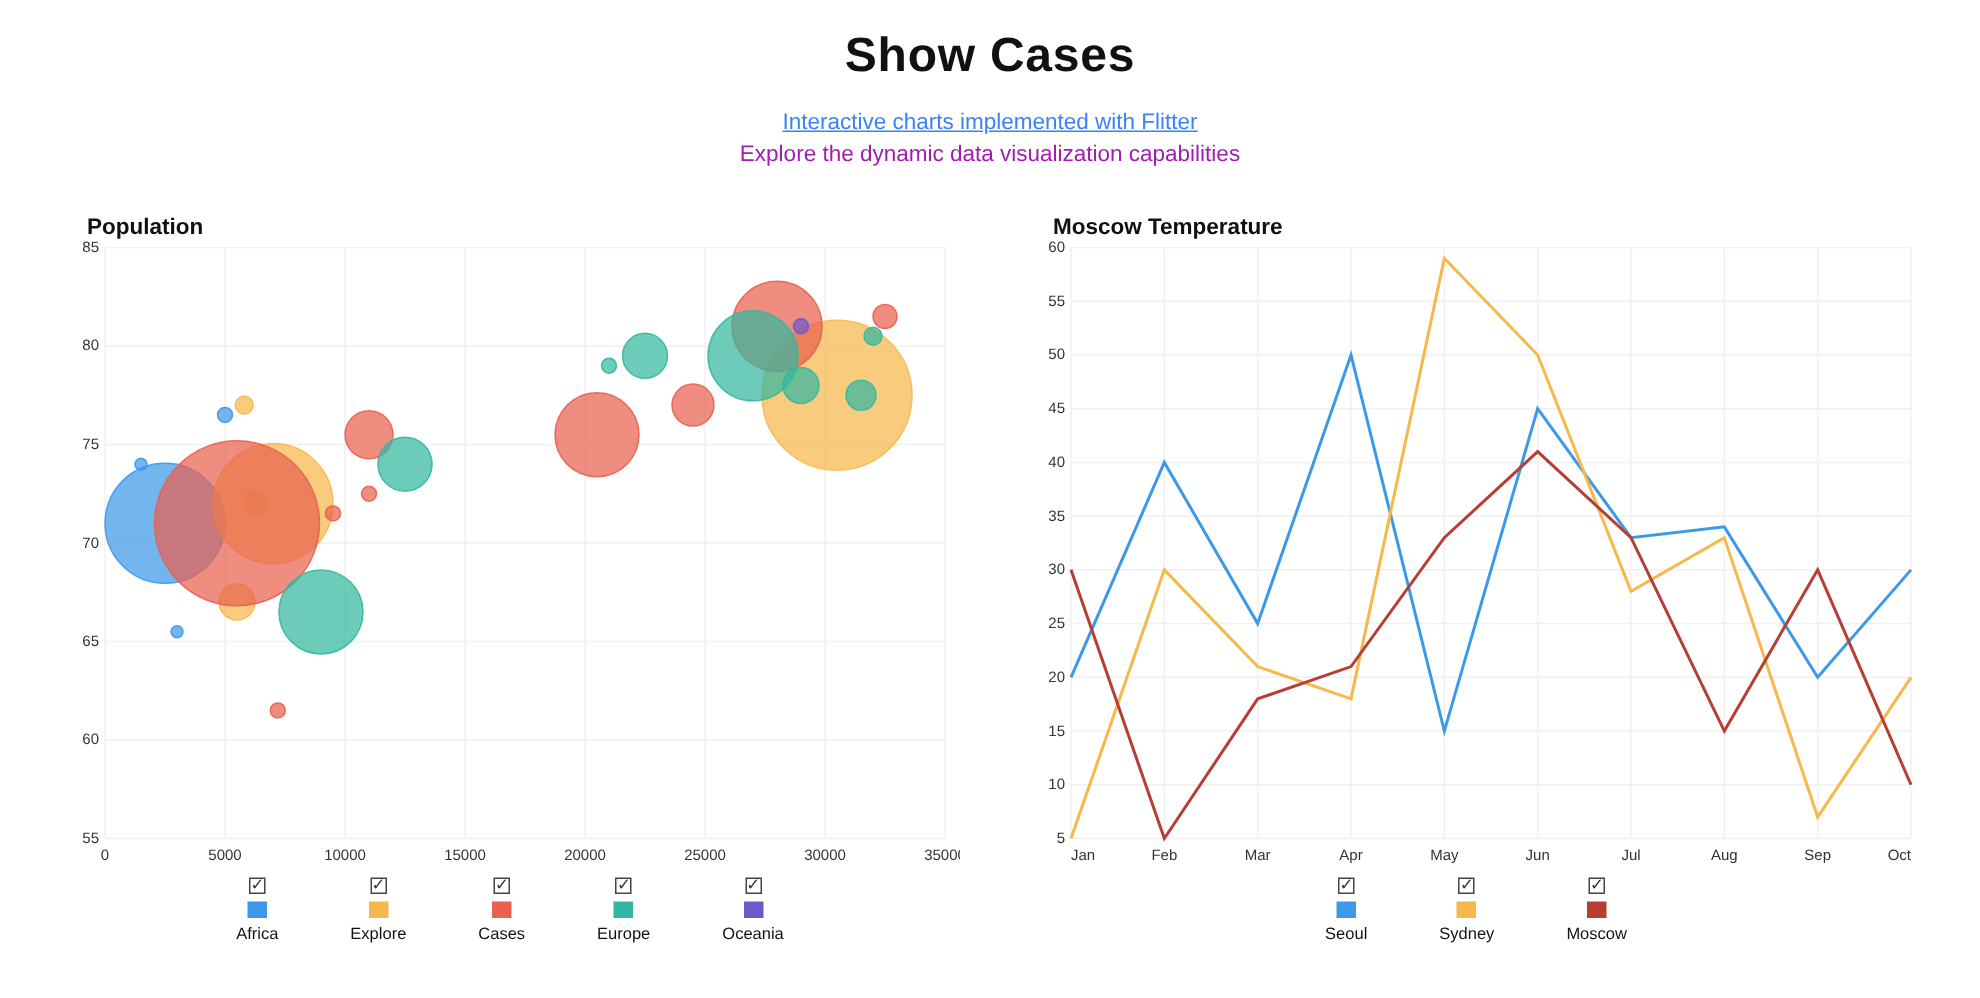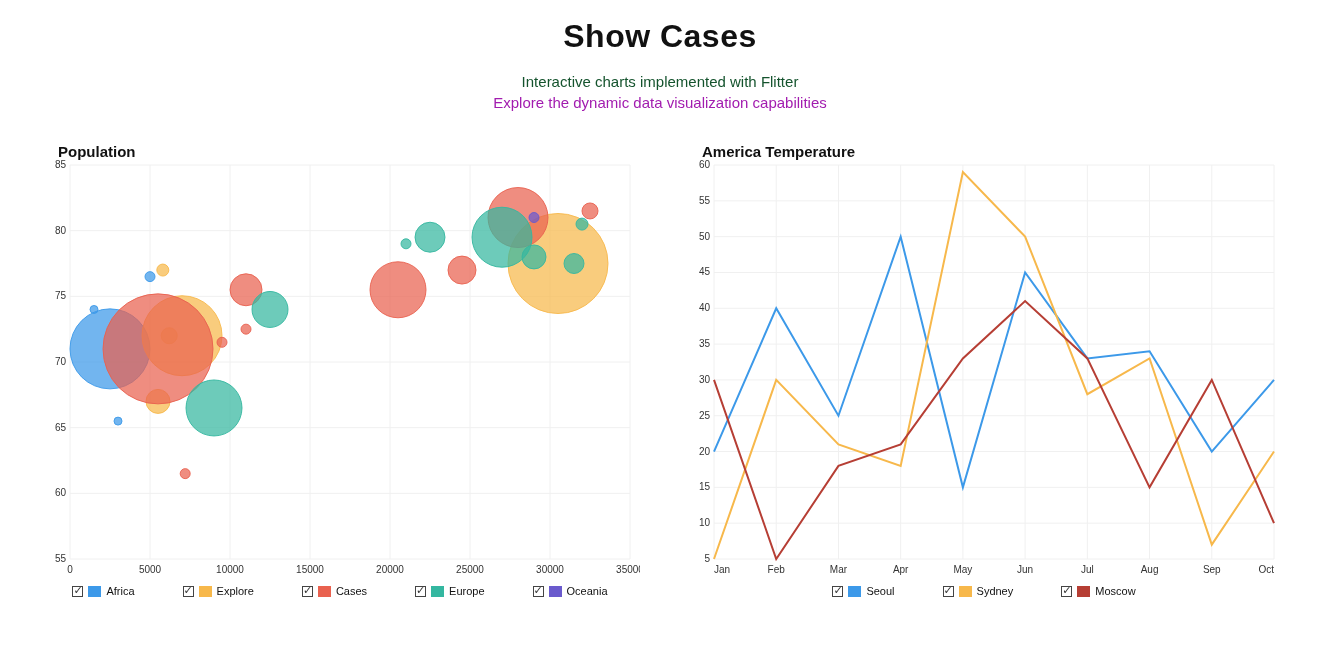--- a/index.html
+++ b/index.html
@@ -2,27 +2,27 @@
 <html><head>
 <meta charset="utf-8">
 <style>
   * { box-sizing: border-box; margin:0; padding:0; }
   body {
     font-family: -apple-system, BlinkMacSystemFont, "Segoe UI", Arial, sans-serif;
     background:#fff; color:#111; width:1320px; height:665px; overflow:hidden;
   }
   .header { text-align:center; padding-top:18px; }
   .title { font-size:32px; font-weight:800; letter-spacing:0.5px; }
-  .subtitle { font-size:15px; color:#14532d; margin-top:18px; }
+  .subtitle { font-size:15px; color:#3b82f6; margin-top:18px;text-decoration:underline; }
   .subtitle2 { font-size:15px; color:#a21caf; margin-top:4px; }
   .charts { display:flex; padding:38px 56px 0 40px; gap:44px; }
   .chart { flex:1 1 0; position:relative; }
   .chart-title { font-size:15px; font-weight:600; position:absolute; top:-6px; left:18px; }
   .legend { margin-top:6px; text-align:center; font-size:11px; white-space:nowrap; }
-  .legend-item { display:inline-flex; align-items:center; gap:5px; margin:0 24px; cursor:pointer; }
+  .legend-item { display:inline-flex; align-items:center; gap:5px; margin:0 24px; cursor:pointer;flex-direction:column; }
   .legend-check { display:inline-block; width:11px; height:11px; border:1px solid #444; position:relative; }
   .legend-check::after { content:"✓"; position:absolute; top:-3px; left:0; font-size:11px; color:#333; }
   .legend-swatch { display:inline-block; width:13px; height:11px; }
   svg { display:block; }
   .axis-label { font-size:10px; fill:#333; }
   .grid line { stroke:#f0f0f0; stroke-width:1; }
   .series { fill:none; stroke-width:2; }
 </style>
 </head>
 <body>
@@ -115,21 +115,21 @@
           <span class="legend-swatch" style="background: rgb(52, 183, 160);"></span>
           <span>Europe</span>
         </span><span class="legend-item">
           <span class="legend-check"></span>
           <span class="legend-swatch" style="background: rgb(106, 90, 205);"></span>
           <span>Oceania</span>
         </span></div>
   </div>
 
   <div class="chart">
-    <div class="chart-title">America Temperature</div>
+    <div class="chart-title">Moscow Temperature</div>
     <svg id="temp-svg" width="600" height="430">
         <g class="grid">
           <line x1="30" y1="16" x2="30" y2="410"></line>
           <line x1="92.22222222222223" y1="16" x2="92.22222222222223" y2="410"></line>
           <line x1="154.44444444444446" y1="16" x2="154.44444444444446" y2="410"></line>
           <line x1="216.66666666666666" y1="16" x2="216.66666666666666" y2="410"></line>
           <line x1="278.8888888888889" y1="16" x2="278.8888888888889" y2="410"></line>
           <line x1="341.11111111111114" y1="16" x2="341.11111111111114" y2="410"></line>
           <line x1="403.3333333333333" y1="16" x2="403.3333333333333" y2="410"></line>
           <line x1="465.55555555555554" y1="16" x2="465.55555555555554" y2="410"></line>

